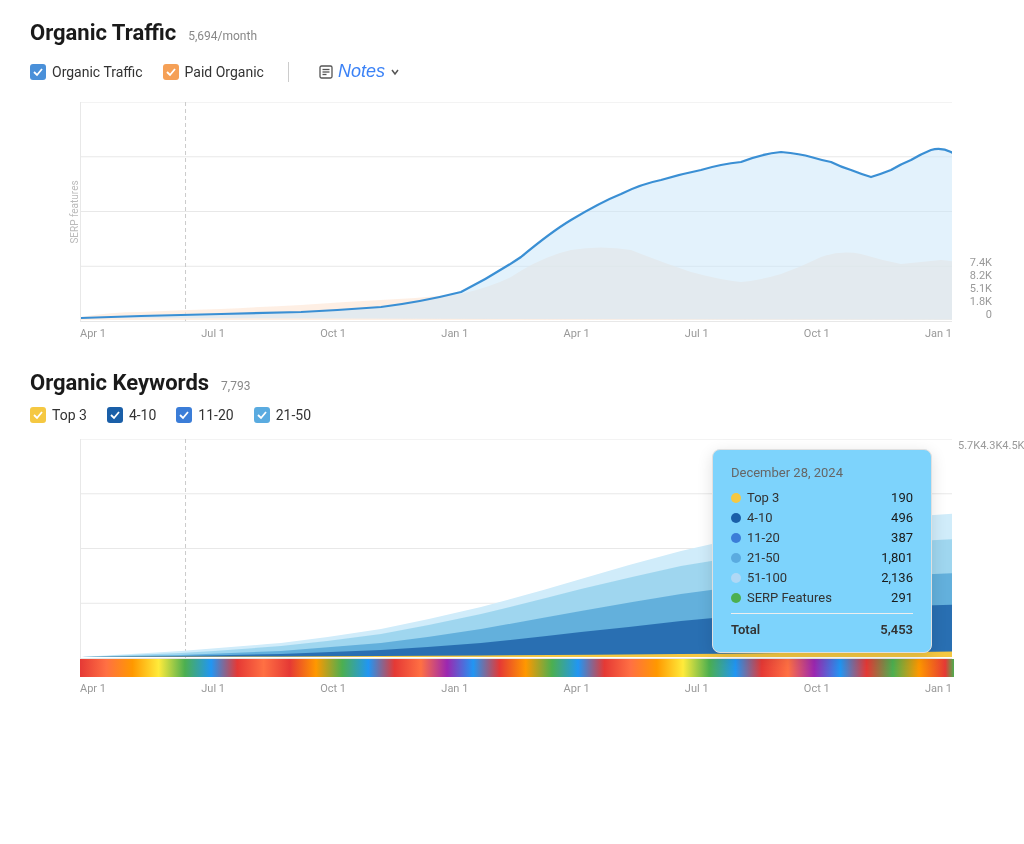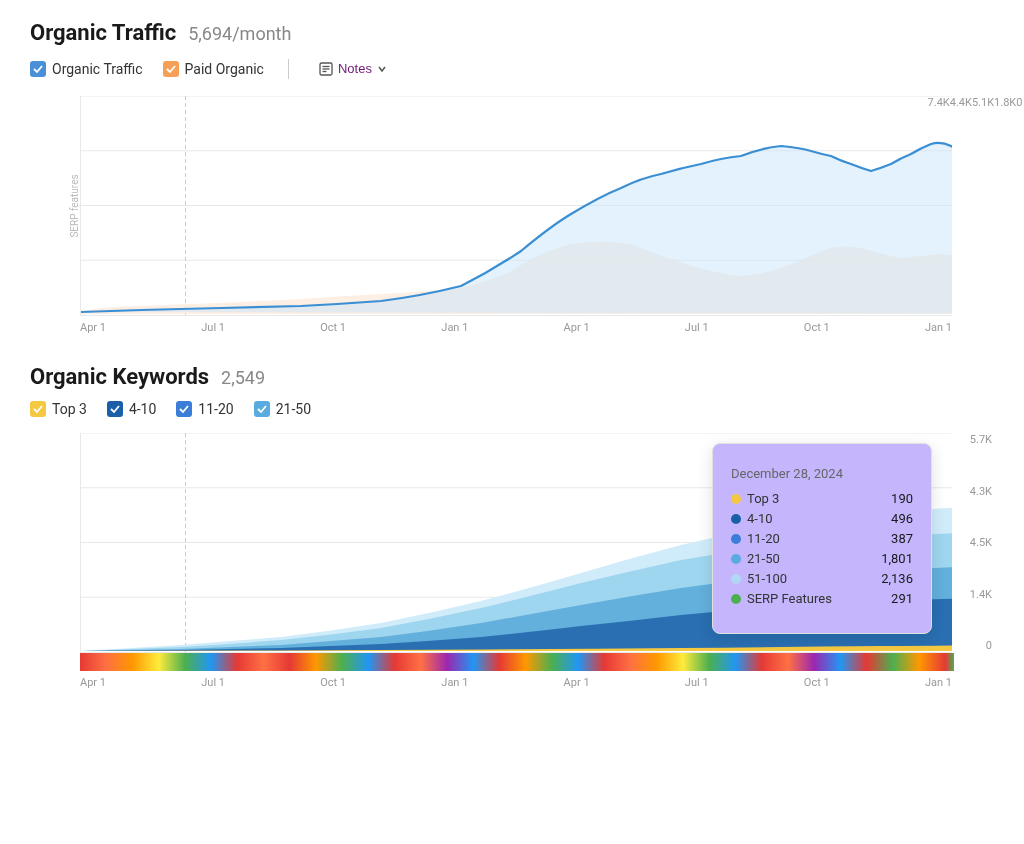--- a/index.html
+++ b/index.html
@@ -23,21 +23,21 @@
       margin-bottom: 12px;
     }
 
     .section-title {
       font-size: 22px;
       font-weight: 700;
       color: #1a1a1a;
     }
 
     .section-subtitle {
-      font-size: 18px;
+      font-size: 12px;
       font-weight: 400;
       color: #888;
     }
 
     .legend-row {
       display: flex;
       align-items: center;
       gap: 20px;
       margin-bottom: 16px;
       flex-wrap: wrap;
@@ -78,34 +78,35 @@
       width: 1px;
       height: 20px;
       background: #ccc;
       margin: 0 4px;
     }
 
     .notes-btn {
       display: flex;
       align-items: center;
       gap: 5px;
-      font-size: 13px;
-      color: #701a75;
+      font-size: 18px;
+      color: #3b82f6;
       cursor: pointer;
       background: none;
       border: none;
       padding: 4px 6px;
+      font-style: italic;
     }
 
     .tooltip-box {
       position: absolute;
-      background: #c4b5fd;
+      background: #7dd3fc;
       border: 1px solid #e0e0e0;
       border-radius: 8px;
-      padding: 22px 18px;
+      padding: 15px 18px;
       box-shadow: 0 4px 16px rgba(0,0,0,0.12);
       font-size: 13px;
       z-index: 10;
       min-width: 220px;
     }
 
     .tooltip-date {
       color: #666;
       margin-bottom: 10px;
       font-size: 13px;
@@ -214,23 +215,23 @@
         <line x1="0" y1="75%" x2="100%" y2="75%" stroke="#e8e8e8" stroke-width="1"></line>
 
         <line x1="12%" y1="0" x2="12%" y2="100%" stroke="#ccc" stroke-width="1" stroke-dasharray="4,3"></line>
 
         <path d="M 0,218 L 0,215 Q 30,210 60,210 Q 100,208 140,207 Q 180,205 220,203 Q 260,200 300,198 Q 340,196 380,192 Q 410,185 430,175 Q 460,155 490,148 Q 520,143 550,148 Q 580,160 610,170 Q 640,178 660,180 Q 680,178 700,172 Q 720,165 740,155 Q 760,148 780,152 Q 800,158 820,162 Q 840,160 860,158 Q 880,160 900,163 Q 920,166 940,168 L 940,218 Z" fill="#fde8d8" stroke="none" opacity="0.7"></path>
 
         <path d="M 0,216 Q 30,215 60,214 Q 100,213 140,212 Q 180,211 220,210 Q 260,208 300,205 Q 340,200 380,190 Q 410,175 440,155 Q 470,130 490,118 Q 520,100 540,92 Q 560,82 580,78 Q 600,72 620,68 Q 640,62 660,60 Q 680,52 700,50 Q 720,52 730,55 Q 740,58 750,60 Q 760,65 770,68 Q 780,72 790,75 Q 800,72 810,68 Q 820,62 830,58 Q 840,52 850,48 Q 860,45 870,50 Q 880,56 890,60 Q 900,65 910,68 Q 920,65 930,62 Q 935,60 940,60 L 940,218 Z" fill="#c8e6fa" stroke="none" opacity="0.5"></path>
         <path d="M 0,216 Q 30,215 60,214 Q 100,213 140,212 Q 180,211 220,210 Q 260,208 300,205 Q 340,200 380,190 Q 410,175 440,155 Q 470,130 490,118 Q 520,100 540,92 Q 560,82 580,78 Q 600,72 620,68 Q 640,62 660,60 Q 680,52 700,50 Q 720,52 730,55 Q 740,58 750,60 Q 760,65 770,68 Q 780,72 790,75 Q 800,72 810,68 Q 820,62 830,58 Q 840,52 850,48 Q 860,45 870,50 Q 880,56 890,60 Q 900,65 910,68 Q 920,65 930,62 Q 935,60 940,60" fill="none" stroke="#3a8fd4" stroke-width="2.2"></path>
       </svg>
 
-      <div style="position:absolute;right:-42px;top:0;height:100%;display:flex;justify-content:center;font-size:11px;color:#999;text-align:right;width:38px;padding:0 2px;">
+      <div style="position:absolute;right:-42px;top:0;height:100%;display:flex;flex-direction:column;justify-content:flex-end;font-size:11px;color:#999;text-align:right;width:38px;padding:0 2px;">
         <span>7.4K</span>
-        <span>4.4K</span>
+        <span>8.2K</span>
         <span>5.1K</span>
         <span>1.8K</span>
         <span>0</span>
       </div>
 
       <div style="position:absolute;left:-38px;top:50%;transform:translateY(-50%) rotate(-90deg);font-size:10px;color:#bbb;white-space:nowrap;transform-origin:center;">SERP features</div>
     </div>
 
     <div style="display:flex;justify-content:space-between;padding:5px 42px 0 40px;font-size:11px;color:#999;">
       <span>Apr 1</span>
@@ -241,21 +242,21 @@
       <span>Jul 1</span>
       <span>Oct 1</span>
       <span>Jan 1</span>
     </div>
   </div>
 </div>
 
 <div class="section" style="margin-top:30px;">
   <div class="section-header">
     <span class="section-title">Organic Keywords</span>
-    <span class="section-subtitle">2,549</span>
+    <span class="section-subtitle">7,793</span>
   </div>
 
   <div class="legend-row">
     <div class="legend-item">
       <div class="legend-checkbox yellow">
         <svg viewBox="0 0 10 10" fill="white">
             <polyline points="1,5 4,8 9,2" stroke="white" stroke-width="1.8" fill="none"></polyline>
           </svg>
       </div>
       <span>Top 3</span>
@@ -344,23 +345,27 @@
           </div>
           <span class="tooltip-value">2,136</span>
         </div>
         <div class="tooltip-row">
           <div class="tooltip-label-group">
             <div class="tooltip-dot" style="background:#4caf50;"></div>
             <span>SERP Features</span>
           </div>
           <span class="tooltip-value">291</span>
         </div>
-      </div>
-
-      <div style="position:absolute;right:-42px;top:0;height:100%;display:flex;flex-direction:column;justify-content:space-between;font-size:11px;color:#999;text-align:right;width:38px;padding:0 2px;">
+        <div class="tooltip-total">
+          <span>Total</span>
+          <span>5,453</span>
+        </div>
+      </div>
+
+      <div style="position:absolute;right:-42px;top:0;height:100%;display:flex;flex-direction:row;justify-content:space-between;font-size:11px;color:#999;text-align:right;width:38px;padding:0 2px;">
         <span>5.7K</span>
         <span>4.3K</span>
         <span>4.5K</span>
         <span>1.4K</span>
         <span>0</span>
       </div>
     </div>
 
     <div class="bottom-bar"></div>
 

